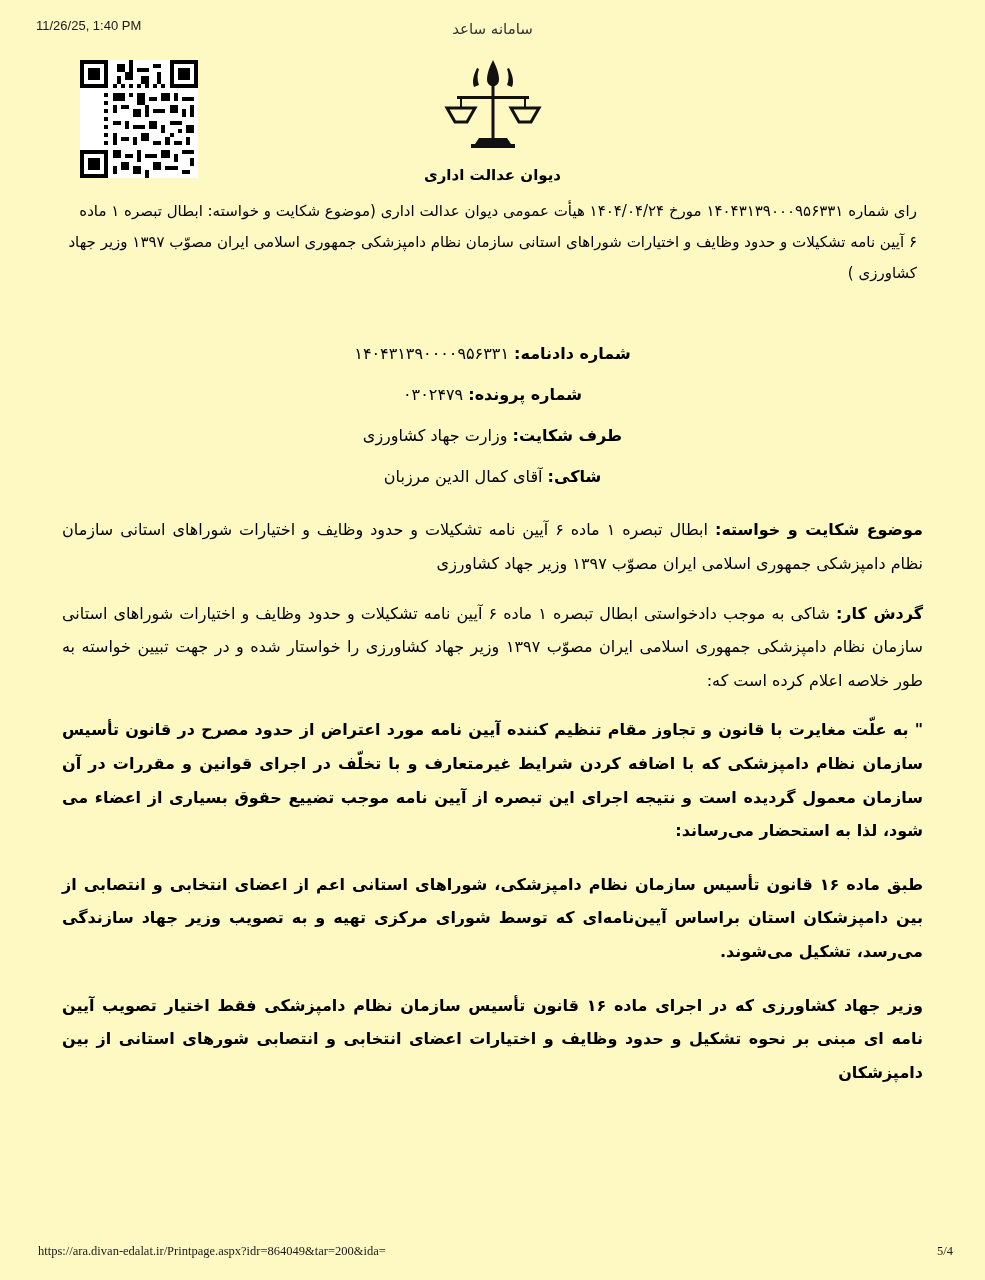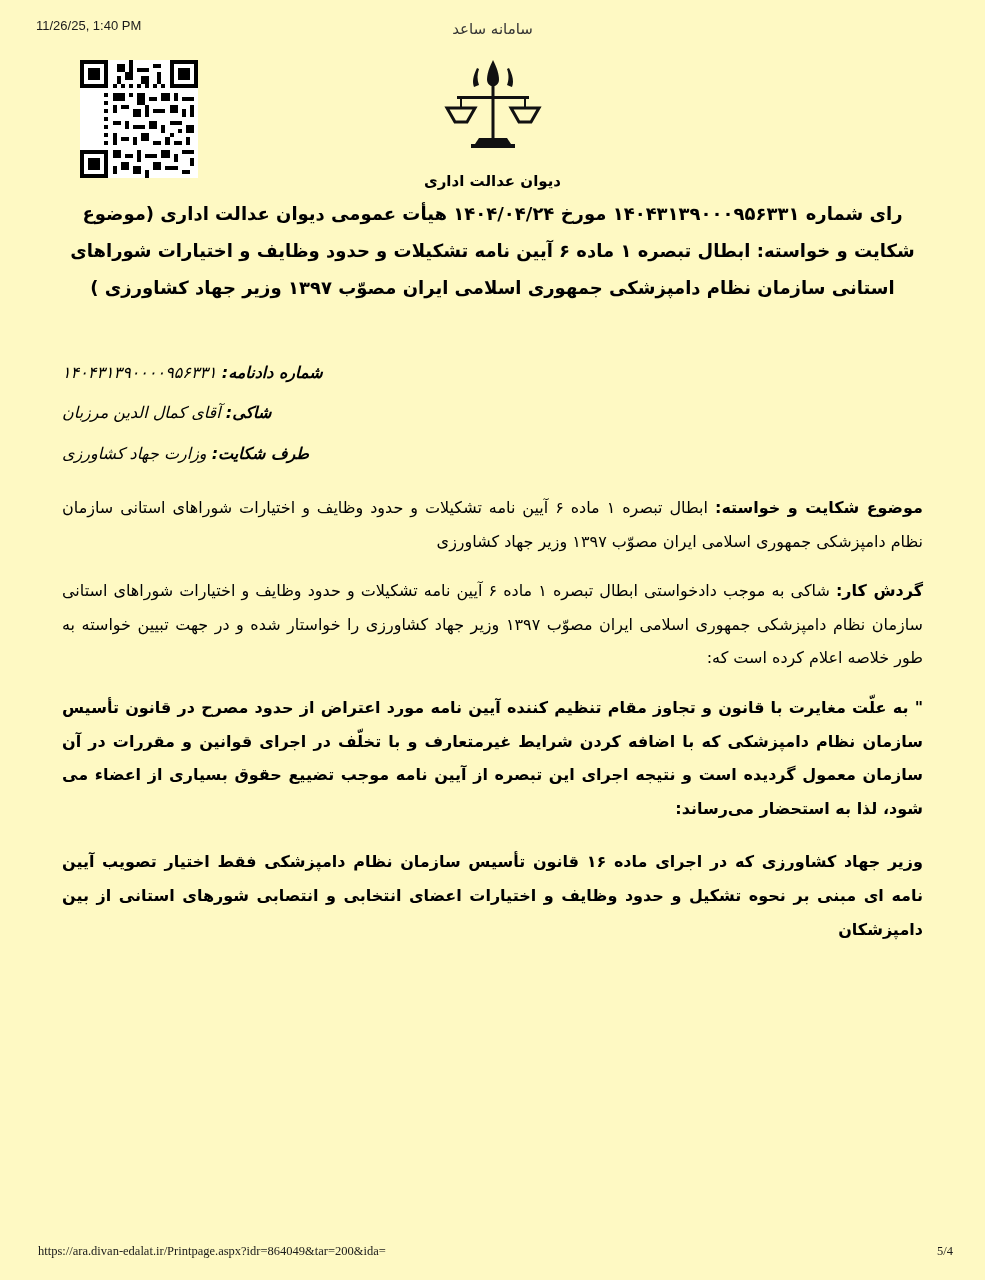--- a/index.html
+++ b/index.html
@@ -90,52 +90,50 @@
     left: 0; right: 0;
     margin: 0 auto;
     width: 180px;
     text-align: center;
     top: 4px;
   }
   .emblem svg { display: block; margin: 0 auto; }
   .emblem-caption {
     font-size: 15px;
     font-weight: bold;
-    margin-top: 8px;
+    margin-top: 2px;
     letter-spacing: 0.5px;
   }
   .qr {
     position: absolute;
     left: 18px;
     top: 8px;
     width: 118px;
     height: 118px;
   }
   .qr svg { display: block; }
 
   
   .doc-title {
     margin-top: 14px;
-    font-size: 18px;
-    font-weight: bold;
+    font-size: 15px;
+    font-weight: normal;
     line-height: 2.05;
-    text-align: center;
     padding: 0 6px;
   }
 
   
   .fields {
     margin-top: 46px;
     text-align: right;
   }
   .field-line {
     font-size: 16px;
     line-height: 2.55;
-    text-align: left;
-    font-style: italic;
+    text-align: center;
   }
   .field-label {
     font-weight: bold;
   }
   .field-value {
     font-weight: normal;
   }
 
   
   .para {
@@ -287,38 +285,43 @@
     </div>
 
     <div class="doc-title">رای شماره ۱۴۰۴۳۱۳۹۰۰۰۹۵۶۳۳۱ مورخ ۱۴۰۴/۰۴/۲۴ هیأت عمومی دیوان عدالت اداری (موضوع شکایت و خواسته: ابطال تبصره ۱ ماده ۶ آیین نامه تشکیلات و حدود وظایف و اختیارات شوراهای استانی سازمان نظام دامپزشکی جمهوری اسلامی ایران مصوّب ۱۳۹۷ وزیر جهاد کشاورزی )</div>
 
     <div class="fields">
       <div class="field-line">
         <span class="field-label">شماره دادنامه:</span>
         <span class="field-value">۱۴۰۴۳۱۳۹۰۰۰۰۹۵۶۳۳۱</span>
       </div>
       <div class="field-line">
-        <span class="field-label">شاکی:</span>
-        <span class="field-value">آقای کمال الدین مرزبان</span>
+        <span class="field-label">شماره پرونده:</span>
+        <span class="field-value">۰۳۰۲۴۷۹</span>
       </div>
       <div class="field-line">
         <span class="field-label">طرف شکایت:</span>
         <span class="field-value">وزارت جهاد کشاورزی</span>
       </div>
+      <div class="field-line">
+        <span class="field-label">شاکی:</span>
+        <span class="field-value">آقای کمال الدین مرزبان</span>
+      </div>
     </div>
 
     <p class="para">
       <span class="lbl">موضوع شکایت و خواسته:</span><span> ابطال تبصره ۱ ماده ۶ آیین نامه تشکیلات و حدود وظایف و اختیارات شوراهای استانی سازمان نظام دامپزشکی جمهوری اسلامی ایران مصوّب ۱۳۹۷ وزیر جهاد کشاورزی</span>
     </p>
 
     <p class="para">
       <span class="lbl">گردش کار:</span><span> شاکی به موجب دادخواستی ابطال تبصره ۱ ماده ۶ آیین نامه تشکیلات و حدود وظایف و اختیارات شوراهای استانی سازمان نظام دامپزشکی جمهوری اسلامی ایران مصوّب ۱۳۹۷ وزیر جهاد کشاورزی را خواستار شده و در جهت تبیین خواسته به طور خلاصه اعلام کرده است که:</span>
     </p>
 
     <p class="para bold">" به علّت مغایرت با قانون و تجاوز مقام تنظیم کننده آیین نامه مورد اعتراض از حدود مصرح در قانون تأسیس سازمان نظام دامپزشکی که با اضافه کردن شرایط غیرمتعارف و با تخلّف در اجرای قوانین و مقررات در آن سازمان معمول گردیده است و نتیجه اجرای این تبصره از آیین نامه موجب تضییع حقوق بسیاری از اعضاء می شود، لذا به استحضار می‌رساند:</p>
+    <p class="para bold tight">طبق ماده ۱۶ قانون تأسیس سازمان نظام دامپزشکی، شوراهای استانی اعم از اعضای انتخابی و انتصابی از بین دامپزشکان استان براساس آیین‌نامه‌ای که توسط شورای مرکزی تهیه و به تصویب وزیر جهاد سازندگی می‌رسد، تشکیل می‌شوند.</p>
     <p class="para bold tight">وزیر جهاد کشاورزی که در اجرای ماده ۱۶ قانون تأسیس سازمان نظام دامپزشکی فقط اختیار تصویب آیین نامه ای مبنی بر نحوه تشکیل و حدود وظایف و اختیارات اعضای انتخابی و انتصابی شورهای استانی از بین دامپزشکان</p>
 
   </div>
 
   <div class="print-footer">
     <div class="pf-left">https://ara.divan-edalat.ir/Printpage.aspx?idr=864049&amp;tar=200&amp;ida=</div>
     <div class="pf-right">5/4</div>
   </div>
 
 </div>

